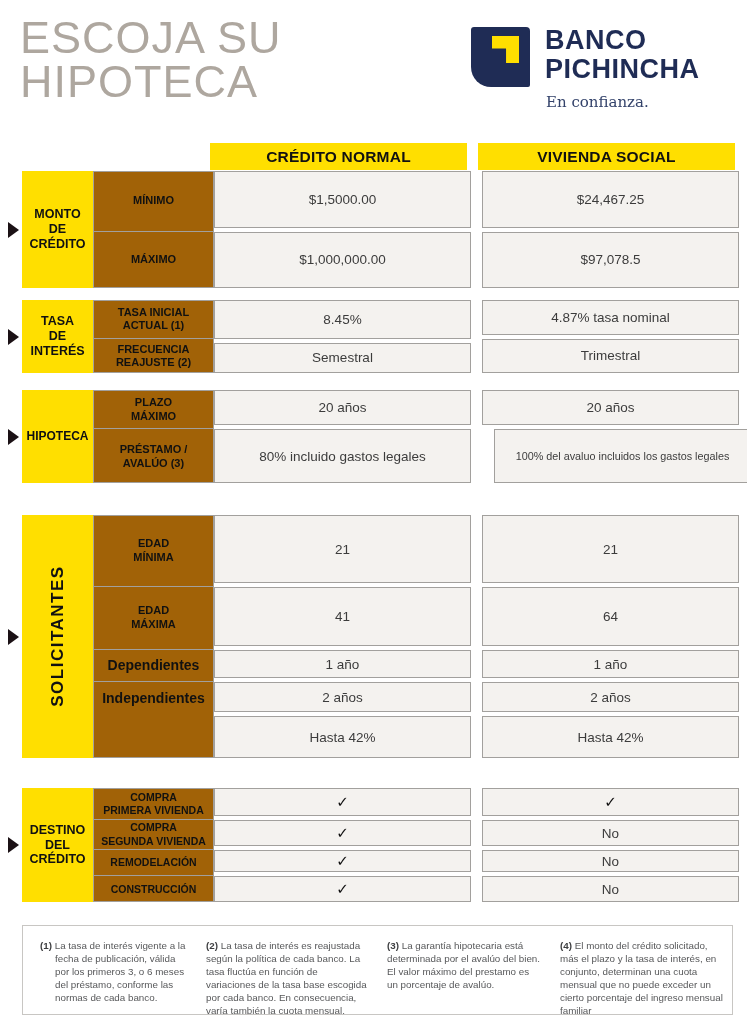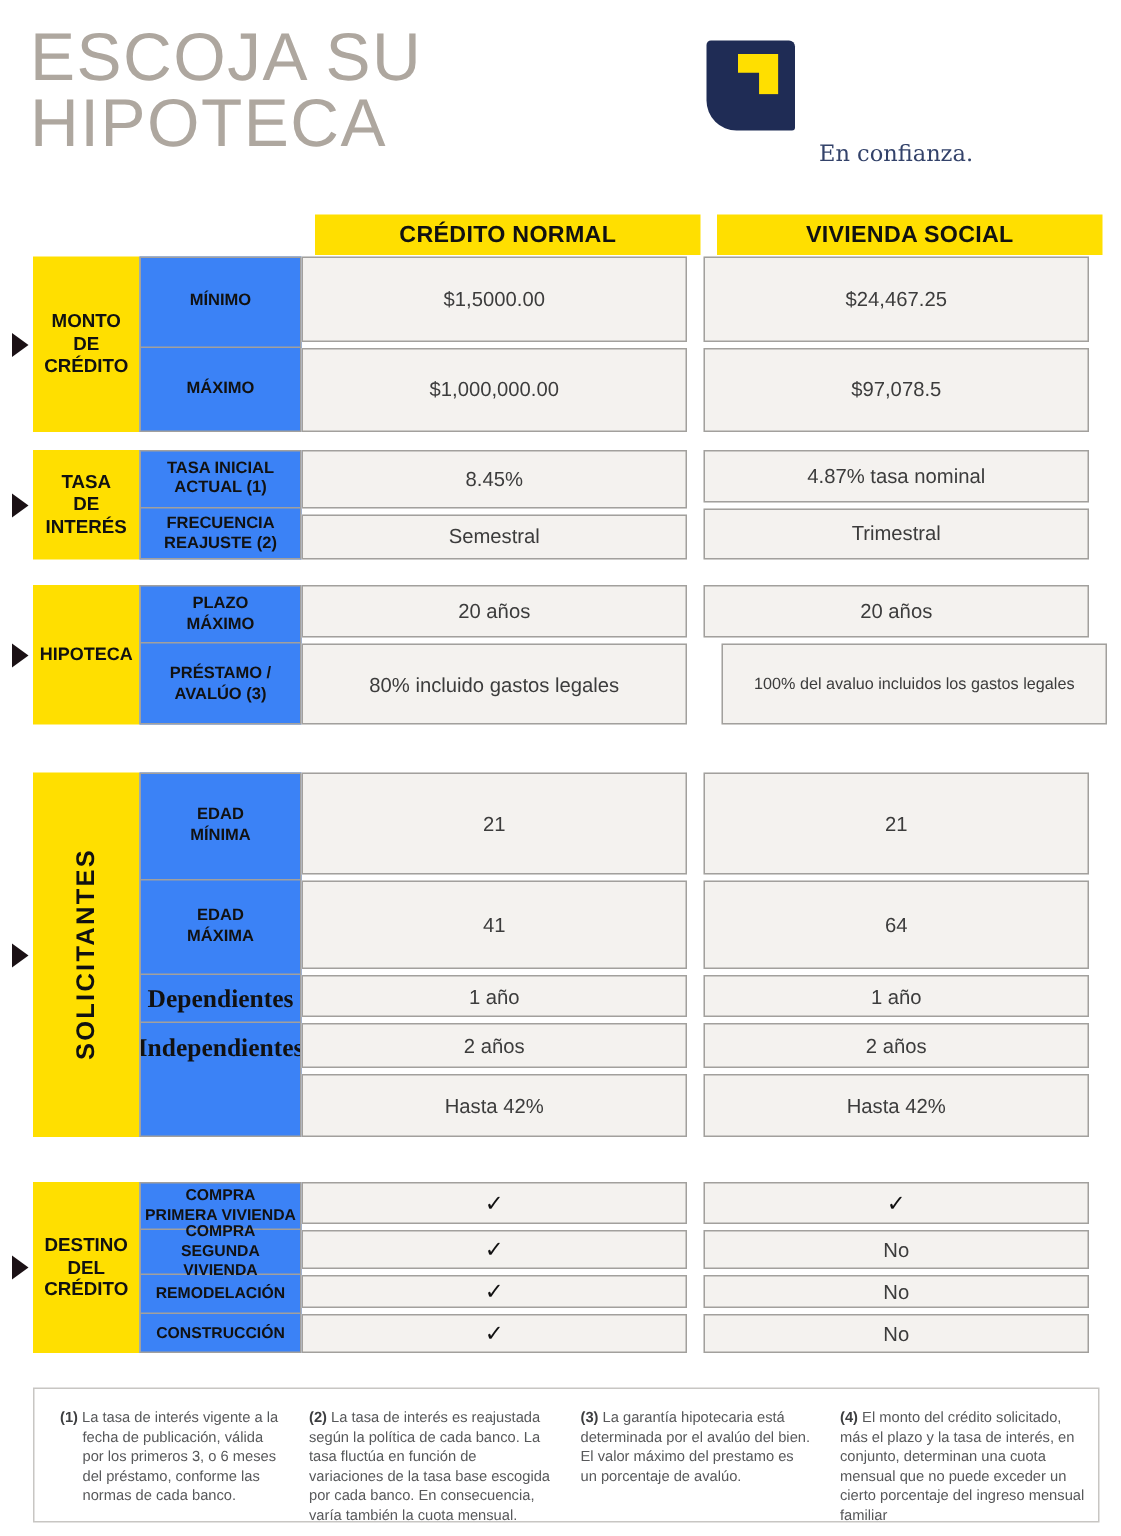--- a/index.html
+++ b/index.html
@@ -29,26 +29,26 @@
   
   .section { position:absolute; left:0; width:747px; display:flex; align-items:stretch; }
   .arrowcell { width:22px; display:flex; align-items:center; justify-content:flex-end; padding-right:3px; }
   .tri { width:0; height:0; border-top:8px solid transparent; border-bottom:8px solid transparent;
     border-left:11px solid #1b1115; }
   .seclabel { width:71px; background:#ffdf00; display:flex; align-items:center; justify-content:center;
     text-align:center; font-weight:bold; font-size:12.5px; line-height:1.18; color:#111; }
   .seclabel.tight { font-size:12px; }
   .seclabel.vertical span { display:block; transform:rotate(-90deg); white-space:nowrap;
     font-size:17px; letter-spacing:1.5px; }
-  .labelcol { width:108px; background:#3b82f6; border:1.5px solid #a2a09d; overflow:hidden; }
+  .labelcol { width:121px; background:#a16207; border:1.5px solid #a2a09d; overflow:hidden; }
   .lrow { display:flex; align-items:center; justify-content:center; text-align:center;
     font-weight:bold; font-size:11px; line-height:1.25; color:#111; padding:0 2px; }
   .lrow + .lrow { border-top:1.5px solid #a2a09d; }
   .lrow.lc-sm { font-size:10.5px; }
-  .lrow.mixedcase { font-size:17px;font-family:Liberation Serif, serif; }
+  .lrow.mixedcase { font-size:14px; }
   .datacol { width:257px; display:flex; flex-direction:column; gap:4px; }
   .dcell { width:100%; background:#f4f2ef; border:1.5px solid #a2a09d; color:#3c3c3c;
     font-size:13.5px; display:flex; align-items:center; justify-content:center;
     text-align:center; padding:0 6px; }
   .dcell.small { font-size:10.8px;margin-left:12px; }
   .dcell.val-check { font-size:15px; font-weight:bold; color:#111; }
   .colgap { width:11px; }
 
   
   .footnotes { position:absolute; left:22px; top:925px; width:711px; height:90px;
@@ -62,20 +62,24 @@
 </head>
 <body>
 
 <div class="page">
 
   <div class="page-title ml">ESCOJA SU
 HIPOTECA</div>
   <div class="logo-mark">
     <div class="logo-flag"></div>
   </div>
+  <div class="brand-name">
+    <div>BANCO</div>
+    <div>PICHINCHA</div>
+  </div>
   <div class="brand-tagline">En confianza.</div>
 
   <div class="colheads">
     <div class="colhead">CRÉDITO NORMAL</div>
     <div class="colhead">VIVIENDA SOCIAL</div>
   </div>
 
   <div class="section" style="top:171px;height:117px;">
     <div class="arrowcell">
         <span class="tri"></span>

